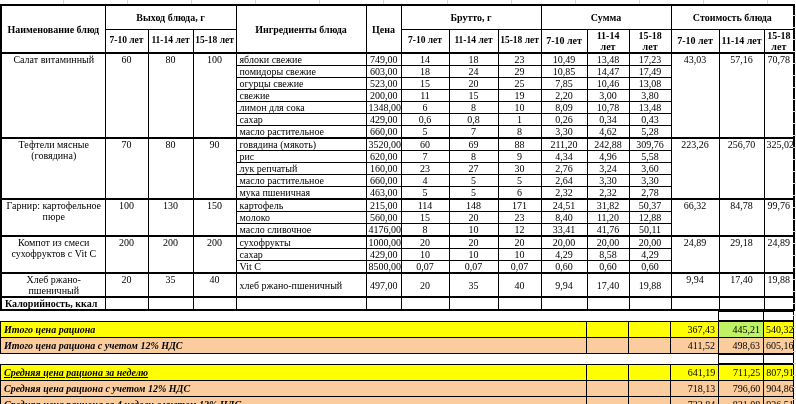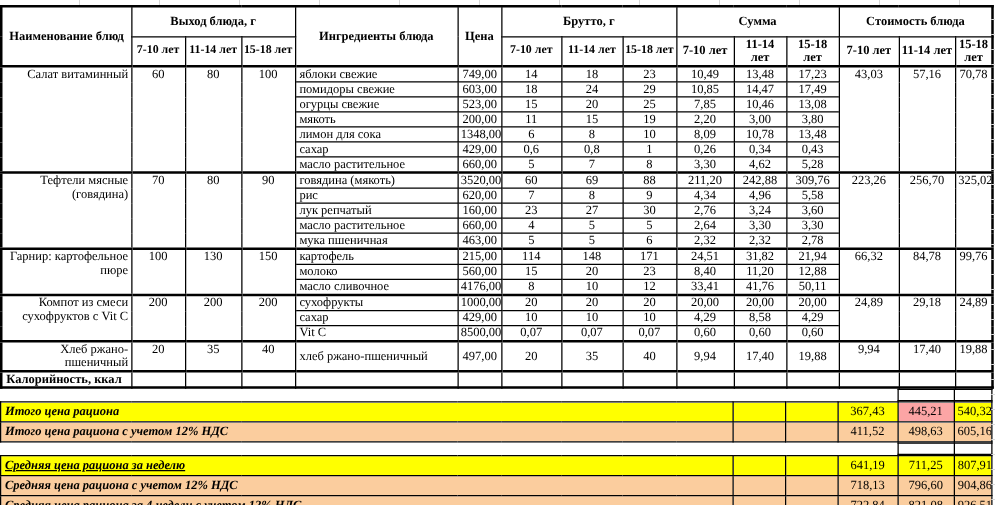--- a/index.html
+++ b/index.html
@@ -11,34 +11,34 @@
   .right-strip{position:absolute;top:4px;right:0;width:3px;bottom:0;background:
     repeating-linear-gradient(180deg, transparent 0 11px, #d9d9d9 11px 12px);}
   table.grid{border-collapse:collapse;table-layout:fixed;width:793px;}
   td,th{border:1px solid #000;padding:0 2px;font-size:10px;line-height:11px;
     overflow:hidden;white-space:nowrap;vertical-align:middle;}
   th{font-weight:bold;text-align:center;white-space:normal;line-height:11px;padding:0 1px;}
   table.main{border:2px solid #000;}
   tr.hdr1{height:24px;} tr.hdr2{height:24px;}
   tr.ing{height:11px;} tr.cal{height:12px;}
   tr.block-start td{border-top-width:2px;}
-  td.name-cell{text-align:right;vertical-align:top;white-space:normal;line-height:11px;padding-left:3px;}
+  td.name-cell{text-align:center;vertical-align:top;white-space:normal;line-height:11px;padding-left:3px;}
   td.out-cell{text-align:center;vertical-align:top;}
   td.cost-cell{text-align:center;vertical-align:top;}
   td.ing-name{text-align:left;padding-left:3px;}
   td.price{text-align:right;padding-right:3px;font-family:Liberation Serif, serif;}
   td.gross{text-align:center;}
   td.sum{text-align:center;}
   td.cal-label{font-weight:bold;text-align:left;padding-left:3px;}
   th.oneline{white-space:nowrap;font-size:9.5px;}
   table.gap-table td{border:none;height:8px;}
   table.gap-table td.boxed{border:1px solid #000;}
   tr.tot{height:16px;}
   tr.tot td.label{font-weight:bold;font-style:italic;text-align:left;padding-left:3px;}
-  tr.tot td.val{text-align:center;padding-right:3px;}
+  tr.tot td.val{text-align:right;padding-right:3px;}
   td.flag{position:relative;}
   td.flag::before{content:"";position:absolute;top:0;left:0;width:0;height:0;
     border-top:5px solid #1E7145;border-right:5px solid transparent;}
 </style>
 </head>
 <body>
 
 <div class="sheet">
   <div class="hstrip top-strip"></div>
 
@@ -115,21 +115,21 @@
           <td class="ing-name">огурцы свежие</td>
           <td class="price">523,00</td>
           <td class="gross">15</td>
           <td class="gross">20</td>
           <td class="gross">25</td>
           <td class="sum">7,85</td>
           <td class="sum">10,46</td>
           <td class="sum">13,08</td>
         </tr>
         <tr class="ing">
-          <td class="ing-name">мякоть</td>
+          <td class="ing-name">свежие</td>
           <td class="price">200,00</td>
           <td class="gross">11</td>
           <td class="gross">15</td>
           <td class="gross">19</td>
           <td class="sum">2,20</td>
           <td class="sum">3,00</td>
           <td class="sum">3,80</td>
         </tr>
         <tr class="ing">
           <td class="ing-name">лимон для сока</td>
@@ -223,21 +223,21 @@
           <td class="out-cell" rowspan="3">100</td>
           <td class="out-cell" rowspan="3">130</td>
           <td class="out-cell" rowspan="3">150</td>
           <td class="ing-name">картофель</td>
           <td class="price">215,00</td>
           <td class="gross">114</td>
           <td class="gross">148</td>
           <td class="gross">171</td>
           <td class="sum">24,51</td>
           <td class="sum">31,82</td>
-          <td class="sum">21,94</td>
+          <td class="sum">50,37</td>
           <td class="cost-cell" rowspan="3">66,32</td>
           <td class="cost-cell" rowspan="3">84,78</td>
           <td class="cost-cell" rowspan="3">99,76</td>
         </tr>
         <tr class="ing">
           <td class="ing-name">молоко</td>
           <td class="price">560,00</td>
           <td class="gross">15</td>
           <td class="gross">20</td>
           <td class="gross">23</td>
@@ -373,21 +373,21 @@
         <col style="width: 48px;">
         <col style="width: 45px;">
         <col style="width: 30px;">
       </colgroup>
     <tbody id="totals1-body">
         <tr class="tot">
           <td class="label" colspan="10" style="background: rgb(255, 255, 0);">Итого цена рациона</td>
           <td style="background: rgb(255, 255, 0);"></td>
           <td style="background: rgb(255, 255, 0);"></td>
           <td class="val" style="background: rgb(255, 255, 0);">367,43</td>
-          <td class="val" style="background: #fca5a5;">445,21</td>
+          <td class="val" style="background: #bef264;">445,21</td>
           <td class="val" style="background: rgb(255, 255, 0);">540,32</td>
         </tr>
         <tr class="tot">
           <td class="label" colspan="10" style="background: rgb(251, 205, 158);">Итого цена рациона с учетом 12% НДС</td>
           <td style="background: rgb(251, 205, 158);"></td>
           <td style="background: rgb(251, 205, 158);"></td>
           <td class="val" style="background: rgb(251, 205, 158);">411,52</td>
           <td class="val" style="background: rgb(251, 205, 158); margin-top: 40px;">498,63</td>
           <td class="val" style="background: rgb(251, 205, 158);">605,16</td>
         </tr>

